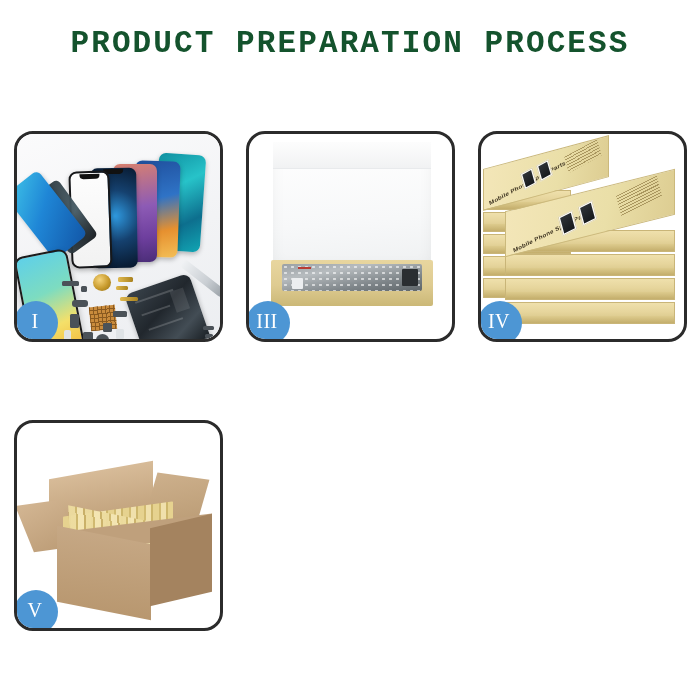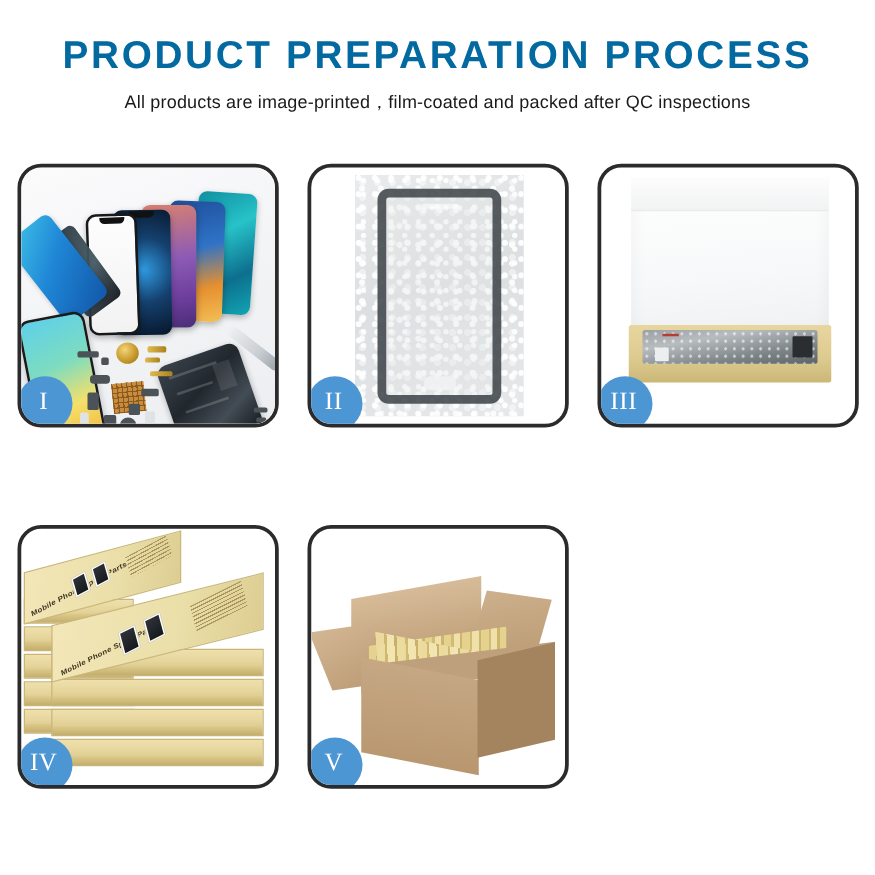--- a/index.html
+++ b/index.html
@@ -15,24 +15,24 @@
     position: relative;
   }
 
   
   .header {
     width: 100%;
     padding-top: 28px;
     text-align: center;
   }
   .title {
-    font-family: Liberation Sans, sans-serif;
+    font-family: Liberation Mono, monospace;
     font-size: 31px;
     font-weight: bold;
-    color: #0369a1;
+    color: #14532d;
     letter-spacing: 2.1px;
     line-height: 1.05;
     white-space: nowrap;
   }
   .subtitle {
     margin-top: 11px;
     font-family: "Liberation Sans", sans-serif;
     font-size: 14.4px;
     font-weight: normal;
     color: #1a1a1a;
@@ -439,21 +439,20 @@
     width: 72px; height: 30px;
     background: linear-gradient(120deg, rgba(255,255,255,.9), rgba(255,255,255,0));
     transform: rotate(-14deg);
   }
 </style>
 </head>
 <body>
 
 <div class="header">
   <div class="title">PRODUCT PREPARATION PROCESS</div>
-  <div class="subtitle">All products are image-printed，film-coated and packed after QC inspections</div>
 </div>
 
 <div class="grid">
 
   <div class="panel">
     <div class="stage">
       <div class="p1-bg"></div>
 
       <div class="phone-fan">
         <div class="scr scr-a"></div>
@@ -495,32 +494,20 @@
       <span class="pt pt-gold" style="left:103px;top:163px;width:18px;height:4px;"></span>
       <span class="pt" style="left:86px;top:189px;width:9px;height:9px;"></span>
       <span class="pt pt-wht" style="left:99px;top:195px;width:8px;height:10px;"></span>
       <span class="pt" style="left:64px;top:152px;width:6px;height:6px;"></span>
       <span class="pt" style="left:186px;top:192px;width:11px;height:4px;"></span>
       <span class="pt" style="left:188px;top:200px;width:8px;height:4px;"></span>
     </div>
     <div class="badge">I</div>
   </div>
 
-  <div class="panel">
-    <div class="stage">
-      <div class="p2-wrap">
-        <div class="bub"></div>
-        <div class="p2-glass">
-          <span class="p2-ear"></span>
-          <span class="p2-home"></span>
-        </div>
-      </div>
-    </div>
-    <div class="badge">II</div>
-  </div>
 
   <div class="panel">
     <div class="stage">
       <div class="p3-foam"></div>
       <div class="p3-lid"></div>
       <div class="p3-box">
         <div class="p3-inner">
           <span class="p3-speckle"></span>
           <span class="p3-chip"></span>
           <span class="p3-red"></span>

